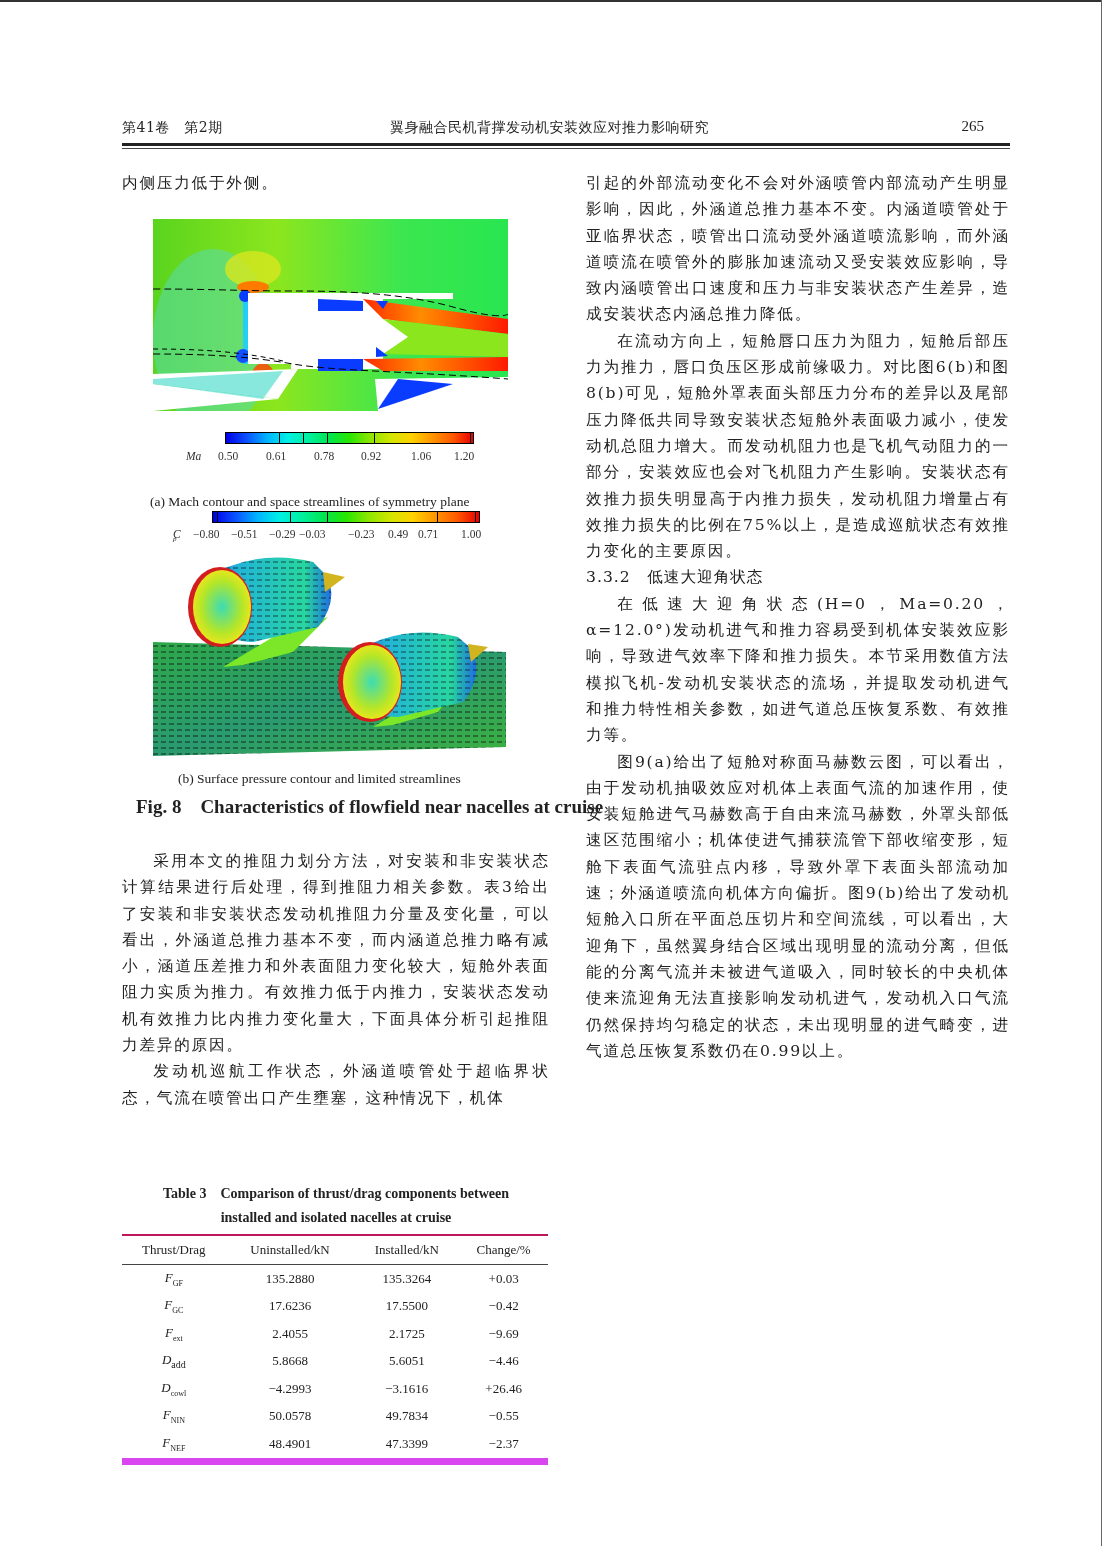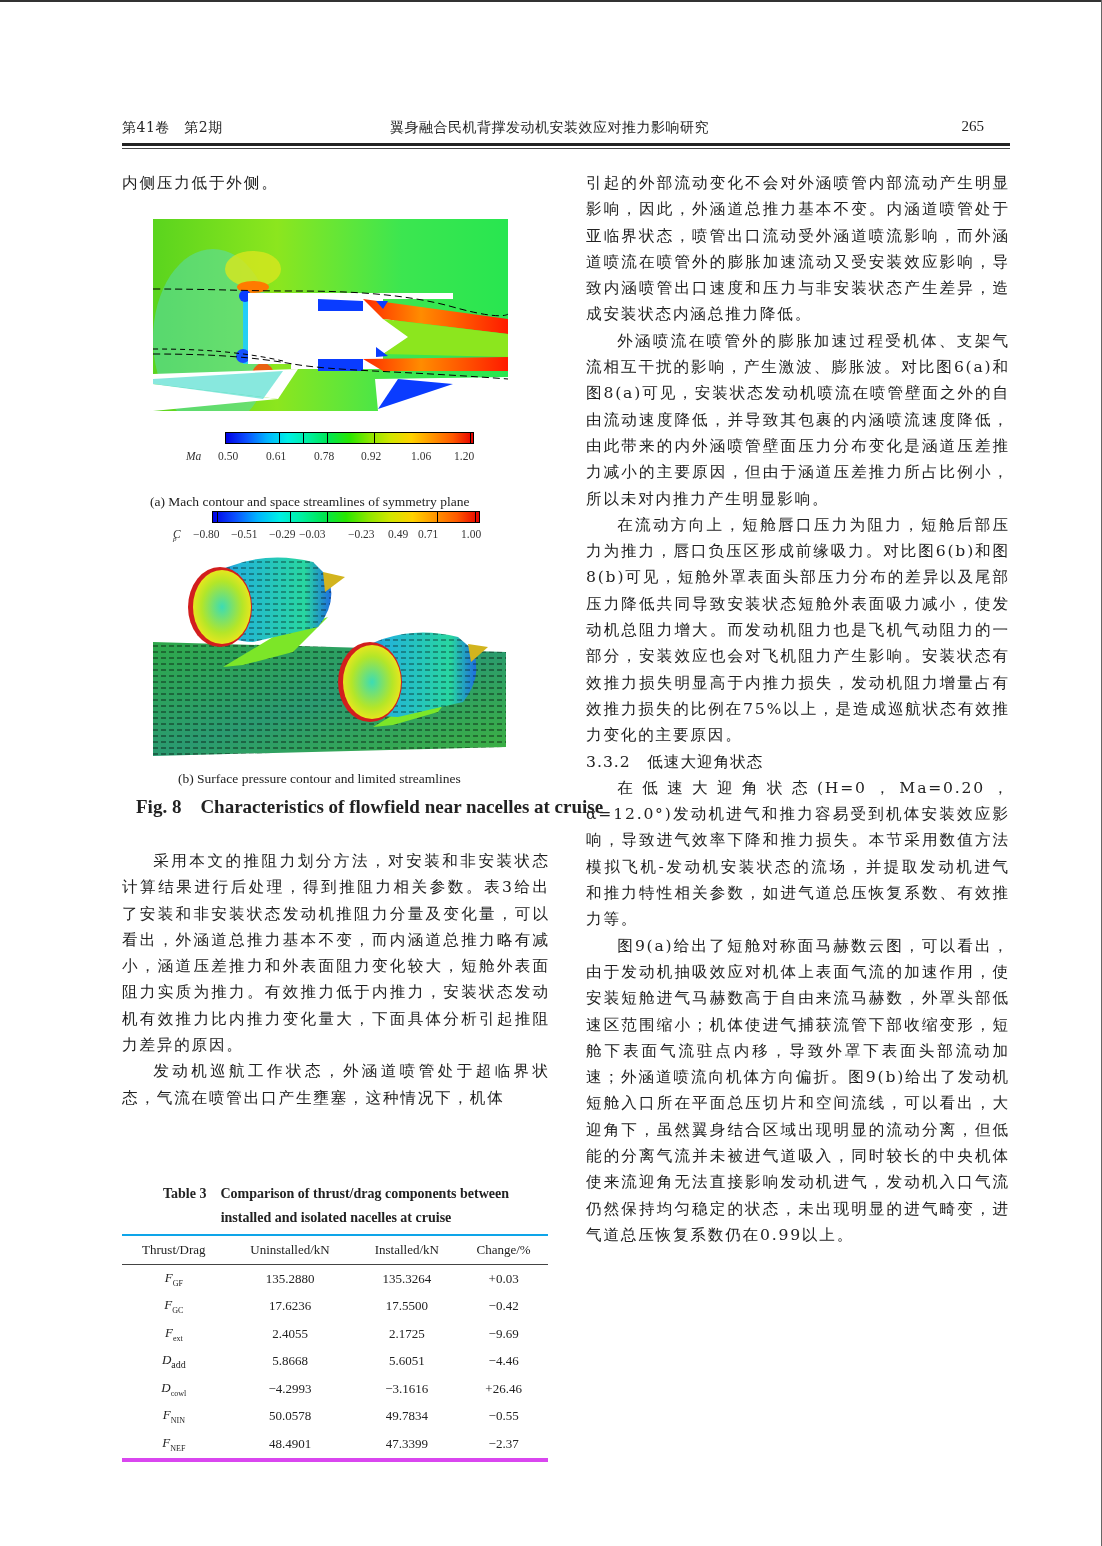--- a/index.html
+++ b/index.html
@@ -41,23 +41,23 @@
 
   .caption{position:absolute;font-family:"Liberation Serif",serif;color:#222;white-space:nowrap;}
   .cap-a{left:150px;top:494px;font-size:13.5px;}
   .cap-b{left:178px;top:771px;font-size:13.5px;}
   .cap-fig{left:136px;top:794px;font-size:19px;font-weight:bold;}
 
   .tbl-title{position:absolute;left:122px;top:1182px;width:428px;text-align:center;
      font-family:"Liberation Serif",serif;font-weight:bold;font-size:14px;line-height:24px;}
   table.t3{position:absolute;left:122px;top:1234px;width:426px;border-collapse:collapse;
      font-family:"Liberation Serif",serif;font-size:13px;color:#222;}
-  table.t3 th{font-weight:normal;height:26px;border-top:2px solid #0ea5e9;border-bottom:1px solid #444;text-align:center;}
+  table.t3 th{font-weight:normal;height:26px;border-top:2px solid #be185d;border-bottom:1px solid #444;text-align:center;}
   table.t3 td{height:25.5px;text-align:center;margin-top:32px;}
-  table.t3 tr:last-child td{border-bottom:4px solid #d946ef;}
+  table.t3 tr:last-child td{border-bottom:7px solid #d946ef;}
   .var{font-style:italic;}
   .sec{letter-spacing:1px;}
 </style>
 </head>
 <body>
 
 <div class="frame-top"></div>
 <div class="frame-right"></div>
 
 <div class="header">
@@ -266,18 +266,17 @@
         <td><span class="var">F</span><sub style="font-size: 8px;">NEF</sub></td>
         <td>48.4901</td>
         <td>47.3399</td>
         <td>−2.37</td>
       </tr>
     </tbody>
 </table>
 
 <div class="col right" style="top:170px;">
   <p>引起的外部流动变化不会对外涵喷管内部流动产生明显影响，因此，外涵道总推力基本不变。内涵道喷管处于亚临界状态，喷管出口流动受外涵道喷流影响，而外涵道喷流在喷管外的膨胀加速流动又受安装效应影响，导致内涵喷管出口速度和压力与非安装状态产生差异，造成安装状态内涵总推力降低。</p>
-  <p class="indent">外涵喷流在喷管外的膨胀加速过程受机体、支架气流相互干扰的影响，产生激波、膨胀波。对比图6(a)和图8(a)可见，安装状态发动机喷流在喷管壁面之外的自由流动速度降低，并导致其包裹的内涵喷流速度降低，由此带来的内外涵喷管壁面压力分布变化是涵道压差推力减小的主要原因，但由于涵道压差推力所占比例小，所以未对内推力产生明显影响。</p>
   <p class="indent">在流动方向上，短舱唇口压力为阻力，短舱后部压力为推力，唇口负压区形成前缘吸力。对比图6(b)和图8(b)可见，短舱外罩表面头部压力分布的差异以及尾部压力降低共同导致安装状态短舱外表面吸力减小，使发动机总阻力增大。而发动机阻力也是飞机气动阻力的一部分，安装效应也会对飞机阻力产生影响。安装状态有效推力损失明显高于内推力损失，发动机阻力增量占有效推力损失的比例在75%以上，是造成巡航状态有效推力变化的主要原因。</p>
   <p class="sec">3.3.2　低速大迎角状态</p>
   <p class="indent">在低速大迎角状态(H=0，Ma=0.20，α=12.0°)发动机进气和推力容易受到机体安装效应影响，导致进气效率下降和推力损失。本节采用数值方法模拟飞机-发动机安装状态的流场，并提取发动机进气和推力特性相关参数，如进气道总压恢复系数、有效推力等。</p>
   <p class="indent">图9(a)给出了短舱对称面马赫数云图，可以看出，由于发动机抽吸效应对机体上表面气流的加速作用，使安装短舱进气马赫数高于自由来流马赫数，外罩头部低速区范围缩小；机体使进气捕获流管下部收缩变形，短舱下表面气流驻点内移，导致外罩下表面头部流动加速；外涵道喷流向机体方向偏折。图9(b)给出了发动机短舱入口所在平面总压切片和空间流线，可以看出，大迎角下，虽然翼身结合区域出现明显的流动分离，但低能的分离气流并未被进气道吸入，同时较长的中央机体使来流迎角无法直接影响发动机进气，发动机入口气流仍然保持均匀稳定的状态，未出现明显的进气畸变，进气道总压恢复系数仍在0.99以上。</p>
 </div>
 
 </body></html>

